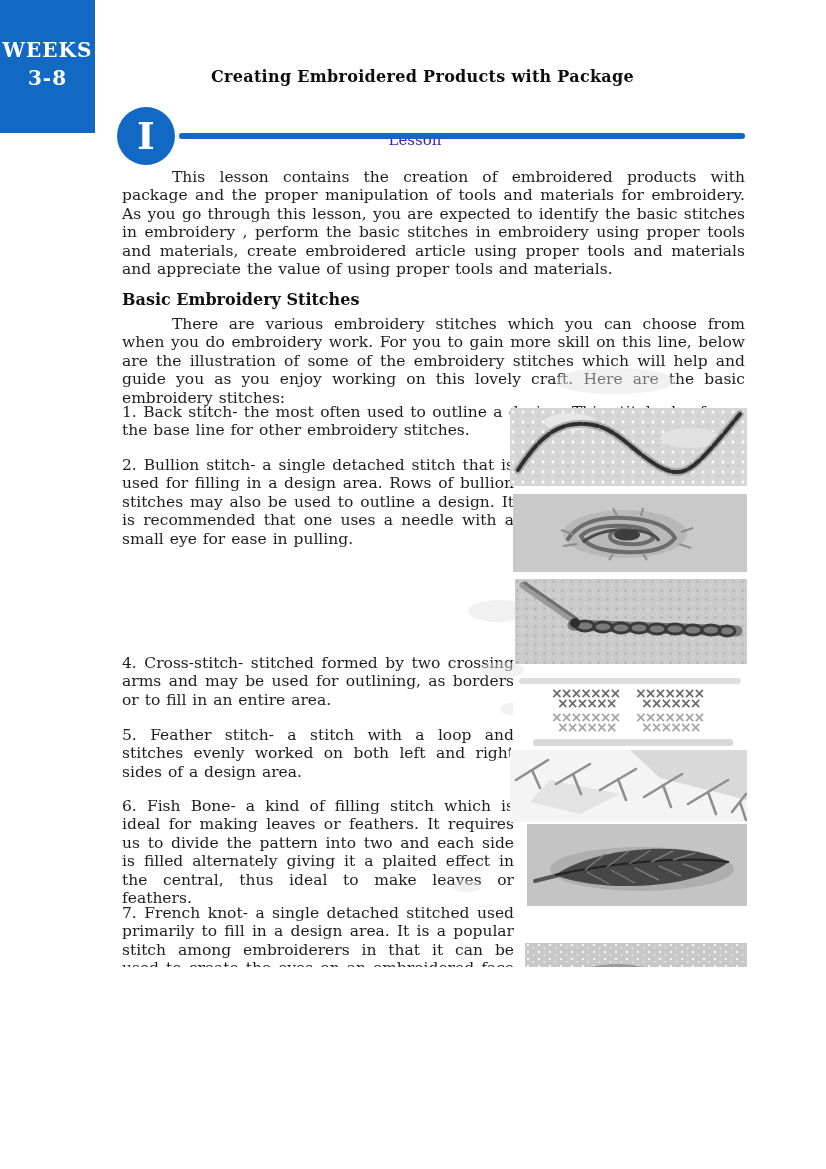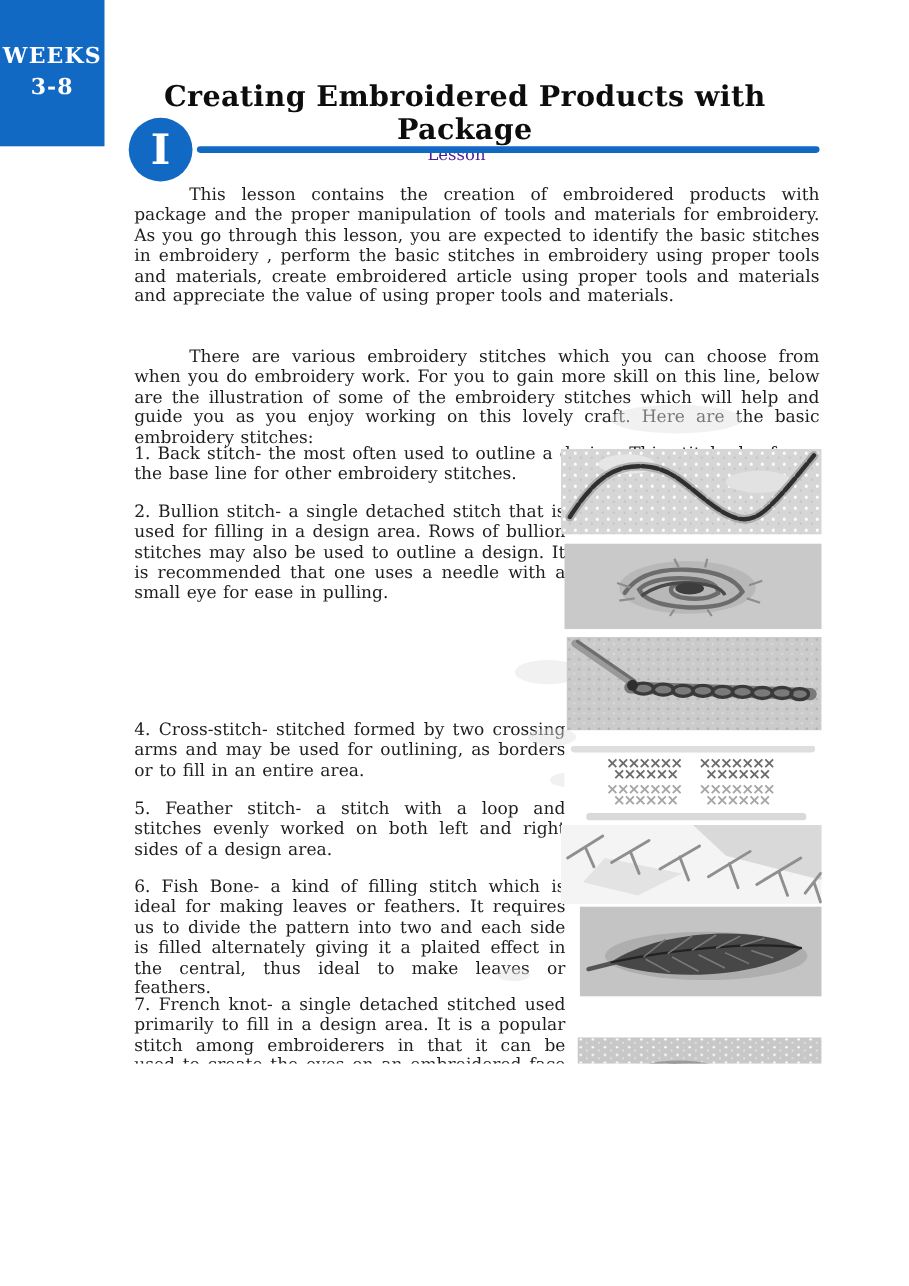--- a/index.html
+++ b/index.html
@@ -13,21 +13,21 @@
   }
   .accent-bg{background:#1269c4;}
   .week-badge{
     position:absolute;left:0;top:0;width:95px;height:133px;
     color:#ffffff;text-align:center;
     font-weight:bold;font-size:20px;line-height:28px;letter-spacing:1px;
     padding-top:36px;box-sizing:border-box;
   }
   .page-title{
     position:absolute;left:100px;top:56px;width:645px;
-    text-align:center;font-weight:bold;font-size:26px;letter-spacing:.3px;
+    text-align:center;font-weight:bold;font-size:16px;letter-spacing:.3px;
     color:#0d0d0d;
   }
   .lesson-subtitle{
     position:absolute;left:100px;top:99px;width:630px;
     text-align:center;font-size:15px;color:#4c1d95;margin-top:32px;
   }
   .lesson-circle{
     position:absolute;left:117px;top:107px;width:58px;height:58px;
     border-radius:50%;display:flex;align-items:center;justify-content:center;
   }
@@ -81,20 +81,21 @@
 
   <h1 class="page-title">Creating Embroidered Products with Package</h1>
   <div class="lesson-subtitle">Lesson</div>
   <div class="lesson-circle accent-bg" style="background: rgb(18, 105, 196);">
     <span>I</span>
   </div>
   <div class="accent-rule accent-bg" style="background: rgb(18, 105, 196);"></div>
 
   <p class="body-text wide indent" style="top:152px;">This lesson contains the creation of embroidered products with package and the proper manipulation of tools and materials for embroidery. As you go through this lesson, you are expected to identify the basic stitches in embroidery , perform the basic stitches in embroidery using proper tools and materials, create embroidered article using proper tools and materials and appreciate the value of using proper tools and materials.</p>
 
+  <h2 class="section-heading">Basic Embroidery Stitches</h2>
   <p class="body-text wide indent" style="top:299px;">There are various embroidery stitches which you can choose from when you do embroidery work. For you to gain more skill on this line, below are the illustration of some of the embroidery stitches which will help and guide you as you enjoy working on this lovely craft. Here are the basic embroidery stitches:</p>
 
   <p class="body-text wide" style="top:387px;">1. Back stitch- the most often used to outline a design. This stitch also forms the base line for other embroidery stitches.</p>
   <p class="body-text narrow" style="top:440px;">2. Bullion stitch- a single detached stitch that is used for filling in a design area. Rows of bullion stitches may also be used to outline a design. It is recommended  that one uses a needle with a small eye for ease in pulling.</p>
   <p class="body-text narrow" style="top:638px;">4. Cross-stitch- stitched formed by two crossing arms and may be used for outlining, as borders or to fill in an entire area.</p>
   <p class="body-text narrow" style="top:710px;">5. Feather stitch- a stitch with a loop and stitches evenly worked on both left and right sides of a design area.</p>
   <p class="body-text narrow" style="top:781px;">6. Fish Bone- a kind of filling stitch which is ideal for making leaves or feathers. It requires us to divide the pattern into two and each side is filled alternately giving it a plaited effect in the central, thus ideal to make leaves or feathers.</p>
   <p class="body-text narrow" style="top:888px;">7. French knot- a single detached stitched used primarily to fill in a design area. It is a popular stitch among embroiderers in that it can be used to create the eyes on an embroidered face or the center of a flower.</p>
 
   <div class="artifact" style="left:555px;top:368px;width:120px;height:26px;"></div>

